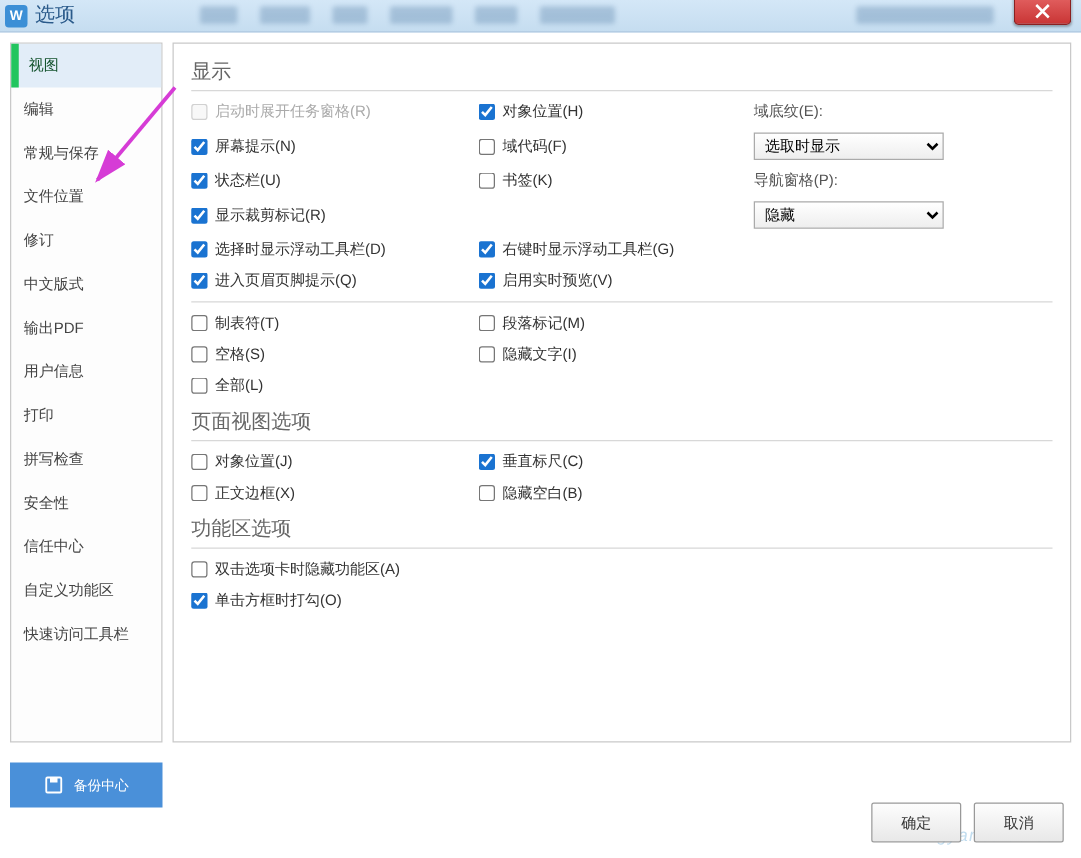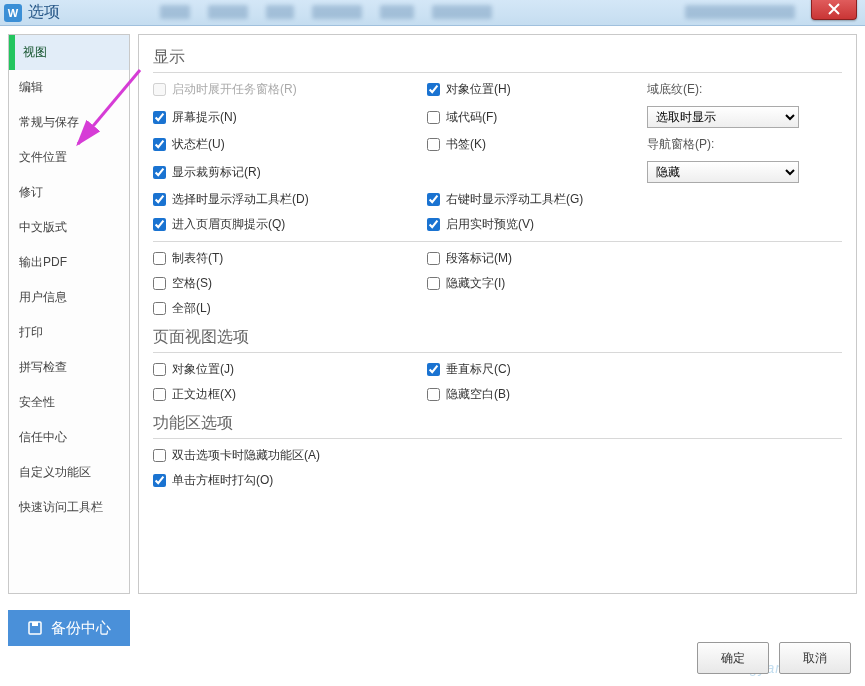--- a/index.html
+++ b/index.html
@@ -12,31 +12,31 @@
 .blur-bg { position: absolute; top: 2px; left: 160px; right: 70px; height: 20px; display: flex; gap: 18px; opacity: .25; filter: blur(2px); }
 .blur-bg span { background: #2a5a8a; height: 14px; border-radius: 2px; margin-top: 3px; }
 .main { display: flex; height: 576px; padding: 8px; gap: 8px; }
 .sidebar { width: 122px; border: 1px solid #c9c9c9; background: #fdfdfd; display: flex; flex-direction: column; }
 .side-item { padding: 9px 10px; cursor: pointer; color: #444; font-size: 12px; }
 .side-item.sel { background: #e2edf8; color: #14532d; border-left: 6px solid #22c55e; padding-left: 8px; }
 .content { flex: 1; border: 1px solid #c9c9c9; padding: 10px 14px; overflow: auto; background: #fff; }
 .group-title { font-size: 16px; color: #666; padding: 2px 0; }
 .group-line { height: 1px; background: #d8d8d8; margin: 2px 0 8px 0; }
 .row { display: flex; align-items: center; margin-bottom: 8px; }
-.col1 { width: 274px; display: flex; align-items: center; }
+.col1 { width: 230px; display: flex; align-items: center; }
 .col2 { width: 220px; display: flex; align-items: center; }
 .col3 { flex: 1; display: flex; flex-direction: column; gap: 4px; }
 .cb { display: flex; align-items: center; gap: 6px; }
 .cb input { width: 13px; height: 13px; accent-color: #1a73d1; }
 .cb.disabled { color: #aaa; }
 .cb.disabled input { accent-color: #ccc; }
 .lbl { font-size: 12px; color: #555; }
 .sel-wrap { display: flex; align-items: center; }
 .sel-wrap select { width: 152px; height: 22px; border: 1px solid #aaa; background: linear-gradient(#fff,#eee); font-size: 12px; padding-left: 4px; }
-.backup { position: absolute; left: 8px; top: 610px; width: 122px; height: 36px; background: #4a90d9; color: #fff; display: flex; align-items: center; justify-content: center; gap: 8px; cursor: pointer; font-size: 15px; }
+.backup { position: absolute; left: 8px; top: 610px; width: 122px; height: 36px; background: #4a90d9; color: #fff; display: flex; align-items: center; justify-content: center; gap: 8px; cursor: pointer; font-size: 11px; }
 .backup svg { width: 16px; height: 16px; }
 .footer { position: absolute; bottom: 12px; right: 14px; display: flex; gap: 10px; }
 .btn { min-width: 72px; height: 32px; border: 1px solid #999; background: linear-gradient(#fdfdfd,#e8e8e8); display: flex; align-items: center; justify-content: center; font-size: 12px; cursor: pointer; border-radius: 2px; }
 .watermark { position: absolute; right: 20px; bottom: 10px; font-size: 14px; color: rgba(120,180,220,.45); font-style: italic; letter-spacing: 1px; pointer-events: none; filter: blur(.5px); }
 .arrow { position: absolute; left: 70px; top: 64px; pointer-events: none; }
 </style>
 </head>
 <body>
 
 <div class="titlebar">

